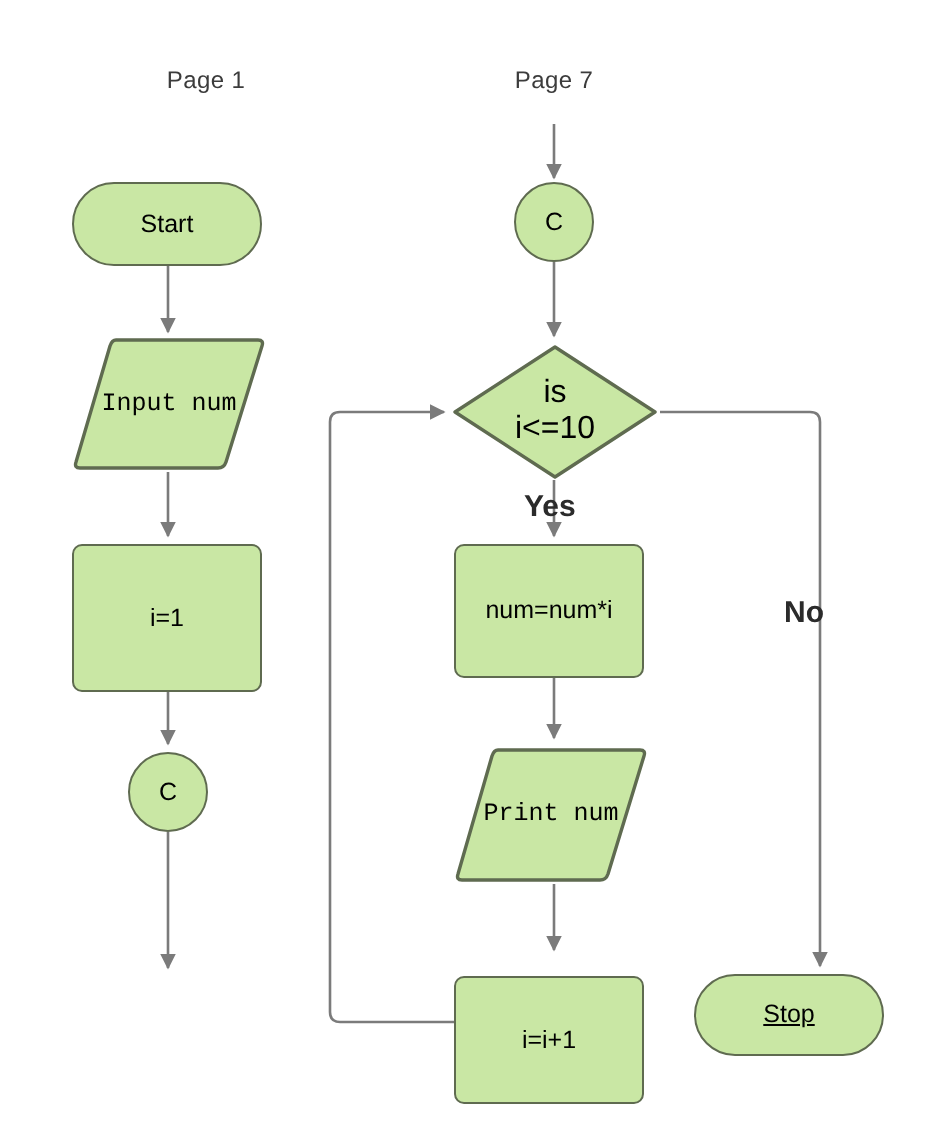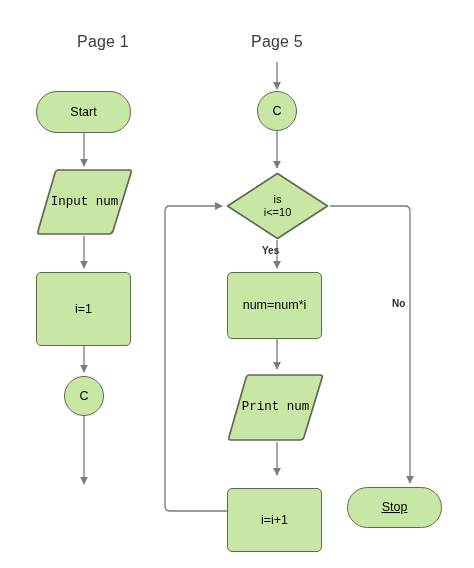--- a/index.html
+++ b/index.html
@@ -8,21 +8,21 @@
     width:474px;height:568px;
     background:#ffffff;
     font-family:"Liberation Sans", sans-serif;
     overflow:hidden;
   }
   #canvas{position:relative;width:474px;height:568px;}
   #wires{position:absolute;left:0;top:0;width:474px;height:568px;}
 
   .page-title{
     position:absolute;
-    font-size:16px;
+    font-size:12px;
     color:#3c3c3c;
     text-align:center;
     white-space:nowrap;
     transform:translateX(-50%);
     letter-spacing:.2px;
   }
 
   .node{
     position:absolute;
     box-sizing:border-box;
@@ -54,25 +54,25 @@
     border:1.6px solid #5f6b50;
     border-radius:50%;
   }
   
   .para{background:transparent;border:none;font-family:Liberation Mono, monospace;}
   .para .para-svg{position:absolute;left:0;top:0;width:100%;height:100%;}
   .para .para-label{position:relative;z-index:2;}
   
   .decision{background:transparent;border:none;}
   .decision .dec-svg{position:absolute;left:0;top:0;width:100%;height:100%;}
-  .decision .dec-label{position:relative;z-index:2;font-size:11px;}
+  .decision .dec-label{position:relative;z-index:2;font-size:16px;}
 
   .edge-label{
     position:absolute;
-    font-size:10px;
+    font-size:15px;
     font-weight:bold;
     color:#2b2b2b;
     white-space:nowrap;
   }
 </style>
 </head>
 <body>
 
 <div id="canvas">
 
@@ -102,21 +102,21 @@
 
       <line x1="277" y1="442" x2="277" y2="475" marker-end="url(#arrow)"></line>
 
       <path d="M 227 511 L 170 511 Q 165 511 165 506 L 165 211 Q 165 206 170 206 L 222 206" marker-end="url(#arrow)"></path>
 
       <path d="M 330 206 L 405 206 Q 410 206 410 211 L 410 483" marker-end="url(#arrow)"></path>
     </g>
   </svg>
 
   <div class="page-title" style="left:103px;top:33px;">Page 1</div>
-  <div class="page-title" style="left:277px;top:33px;">Page 5</div>
+  <div class="page-title" style="left:277px;top:33px;">Page 7</div>
 
   <div class="node terminator" style="left:36px;top:91px;width:95px;height:42px;">
     <span>Start</span>
   </div>
 
   <div class="node para" style="left:36px;top:168px;width:97px;height:68px;">
     <svg class="para-svg" viewBox="0 0 97 68" preserveAspectRatio="none">
       <path d="M 22 2 L 93 2 Q 96 2 95 5 L 77 63 Q 76 66 73 66 L 4 66 Q 1 66 2 63 L 19 5 Q 20 2 22 2 Z" fill="#c9e7a4" stroke="#5f6b50" stroke-width="1.7" stroke-linejoin="round"></path>
     </svg>
     <span class="para-label">Input num</span>

